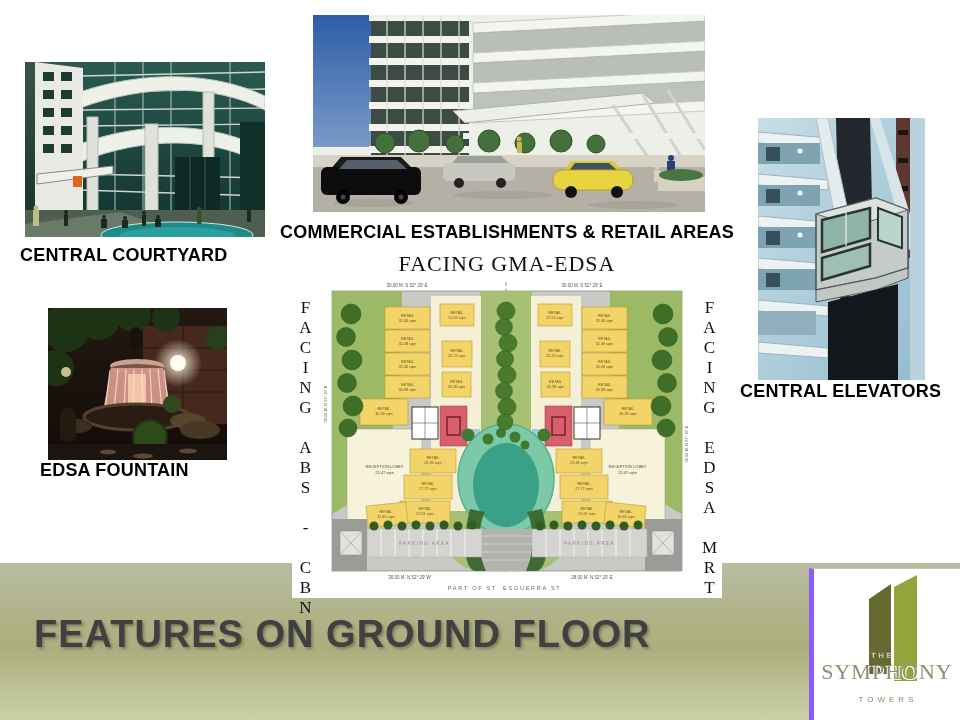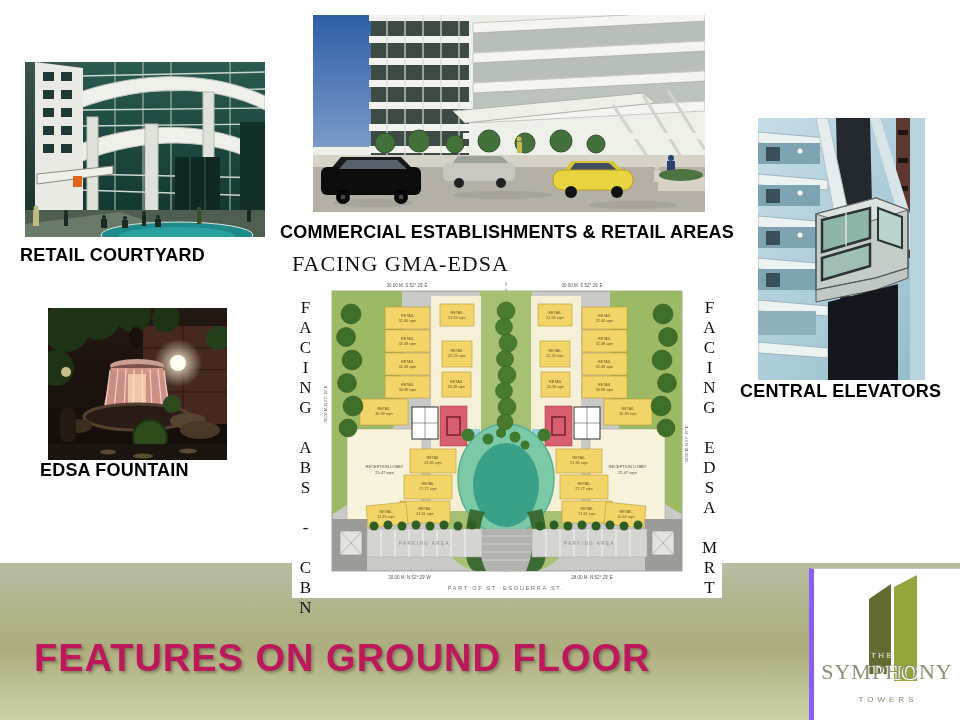--- a/index.html
+++ b/index.html
@@ -4,30 +4,30 @@
 <style>
   html,body{margin:0;padding:0;background:#888;}
   .slide{position:relative;width:960px;height:720px;background:#ffffff;overflow:hidden;
          font-family:"Liberation Sans",sans-serif;margin:0 auto;}
   .photo{position:absolute;overflow:hidden;}
   .photo svg{display:block;}
   .photo-label{position:absolute;font-weight:bold;font-size:18px;color:#000;
                text-align:left;letter-spacing:.2px;white-space:nowrap;}
   
   .floorplan{position:absolute;left:292px;top:250px;width:430px;height:348px;background:#fff;z-index:3;}
-  .fp-title{font-family:"Liberation Serif",serif;font-size:22px;color:#111;
+  .fp-title{text-align:center;font-family:"Liberation Serif",serif;font-size:22px;color:#111;
             letter-spacing:1px;margin:1px 0 0 0;}
   .fp-vertical{position:absolute;font-family:"Liberation Serif",serif;font-size:17px;color:#111;
                writing-mode:vertical-rl;text-orientation:upright;letter-spacing:1px;white-space:pre;}
   .fp-plan-svg{position:absolute;left:0;top:29px;}
   
   .banner{position:absolute;left:0;top:563px;width:960px;height:157px;z-index:1;
           background:linear-gradient(180deg,#b8bda3 0%,#b0b287 35%,#adae7e 55%,#c2c69c 85%,#cbcfa6 100%);}
-  .slide-title{position:absolute;left:34px;top:613px;z-index:2;font-size:38px;font-weight:bold;color:#be185d;
-               letter-spacing:1px;text-shadow:2px 2px 3px rgba(90,90,60,.55);white-space:nowrap;margin-top:24px;}
+  .slide-title{position:absolute;left:34px;top:613px;z-index:2;font-size:38px;font-weight:bold;color:#404040;
+               letter-spacing:1px;text-shadow:2px 2px 3px rgba(90,90,60,.55);white-space:nowrap;}
   
   .logo-box{position:absolute;left:809px;top:568px;width:150px;height:152px;background:#fff;z-index:4;
             border-left:5px solid #8b5cf6;border-top:1px solid #c4c4c4;}
   .txt-tiny{font-family:"Liberation Sans",sans-serif;}
 </style>
 </head>
 <body>
 
 <div class="slide">
 
@@ -114,21 +114,21 @@
           <circle cx="224" cy="145" r="2"></circle>
             <rect x="222" y="147" width="4" height="13"></rect>
         </g>
         <g fill="#3a5028">
             <circle cx="174" cy="147" r="2.2"></circle>
             <rect x="172" y="149" width="4.5" height="13"></rect>
           </g>
       </g>
     </svg>
   </div>
-  <div class="photo-label" id="label-courtyard" style="left:20px;top:245px;width:250px;">RETAIL COURTYARD</div>
+  <div class="photo-label" id="label-courtyard" style="left:20px;top:245px;width:250px;">CENTRAL COURTYARD</div>
 
   <div class="photo" id="photo-commercial" style="left:313px;top:15px;width:392px;height:197px;">
     <svg width="392" height="197" viewBox="0 0 392 197">
       <defs>
         <linearGradient id="coSky" x1="0" y1="0" x2="0" y2="1">
           <stop offset="0" stop-color="#2e5ea8"></stop>
             <stop offset="1" stop-color="#7a9ac8"></stop>
         </linearGradient>
       </defs>
       <rect width="392" height="197" fill="#edefe9"></rect>

